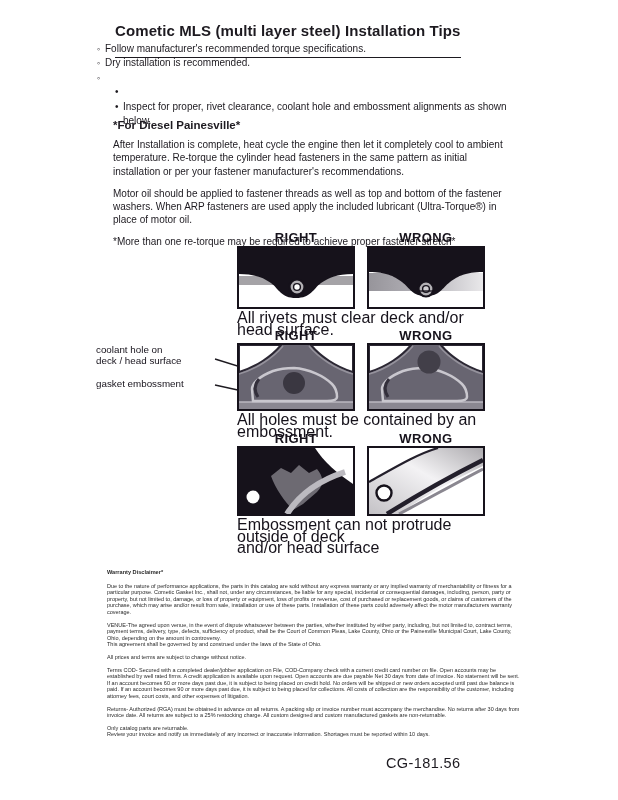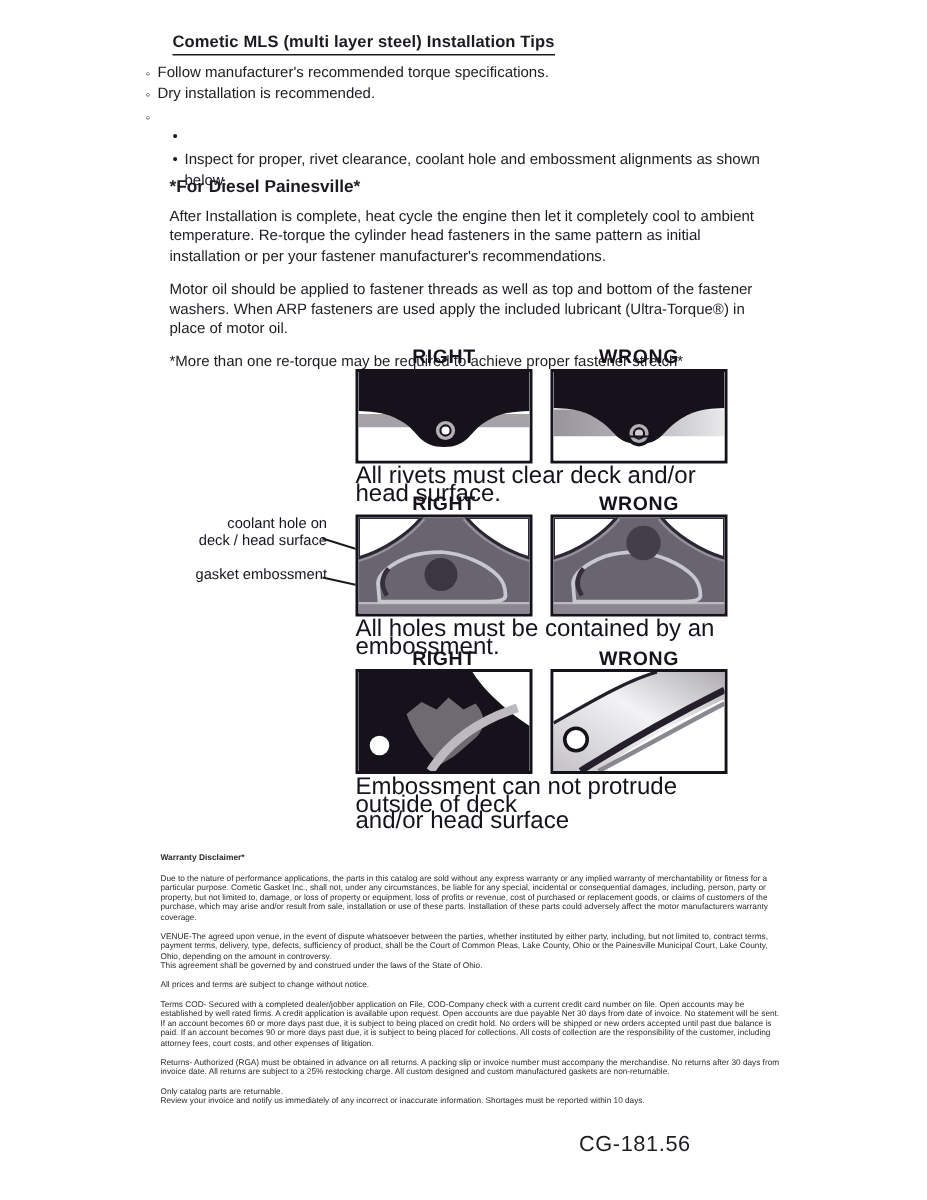--- a/index.html
+++ b/index.html
@@ -4,40 +4,40 @@
 <style>
   html,body{margin:0;padding:0;background:#e8e8e8;}
   .page{
     position:relative;width:618px;height:800px;background:#ffffff;
     font-family:"Liberation Sans", sans-serif;color:#1d1a20;overflow:hidden;
     margin:0 auto;
   }
   .abs{position:absolute;}
   
   .doc-title{
-    left:115px;top:22px;font-size:11px;font-weight:bold;
-    border-bottom:1.6px solid #1d1a20;padding-bottom:2px;letter-spacing:.1px;
+    left:115px;top:22px;font-size:15px;font-weight:bold;
+    border-bottom:1.6px solid #1d1a20;padding-bottom:18px;letter-spacing:.1px;
   }
   
   .tips{left:97px;top:42px;font-size:10px;line-height:14.4px;width:430px;}
   .b-row{display:flex;}
   .b-row .marker{width:8px;flex:0 0 8px;font-size:9px;}
   .b-sub{margin-left:18px;}
   .b-sub .marker{font-size:10px;}
   
   .diesel{left:113px;top:119px;width:402px;font-size:10px;line-height:13.2px;}
   .diesel h2{font-size:11.5px;margin:0 0 6px 0;}
   .diesel p{margin:0 0 9px 0;}
   
   .dg-label{width:118px;text-align:center;font-size:13px;letter-spacing:.4px;color:#16121b;font-weight:bold;}
   .dbox{width:118px;border:2px solid #16121b;box-sizing:border-box;background:#fff;}
   .dbox svg{display:block;}
   .h63{height:63px;} .h68{height:68px;} .h70{height:70px;}
   .caption{font-size:16px;line-height:11.5px;white-space:pre-line;color:#16121b;width:260px;}
-  .callout{font-size:9.8px;line-height:11px;text-align:right;width:122px;color:#16121b;}
+  .callout{font-size:9.8px;line-height:11px;width:122px;color:#16121b;}
   
   .disclaimer{left:107px;top:569px;width:413px;font-size:5.5px;line-height:6.6px;color:#2a2a2a;}
   .disclaimer .dh{font-weight:bold;margin:0 0 7px 0;font-size:5.6px;}
   .disclaimer p{margin:0 0 6px 0;white-space:pre-line;}
   .footer-code{left:386px;top:755px;font-size:14.5px;letter-spacing:.4px;color:#1d1a20;}
 </style>
 </head>
 <body>
 
 <div class="page">

